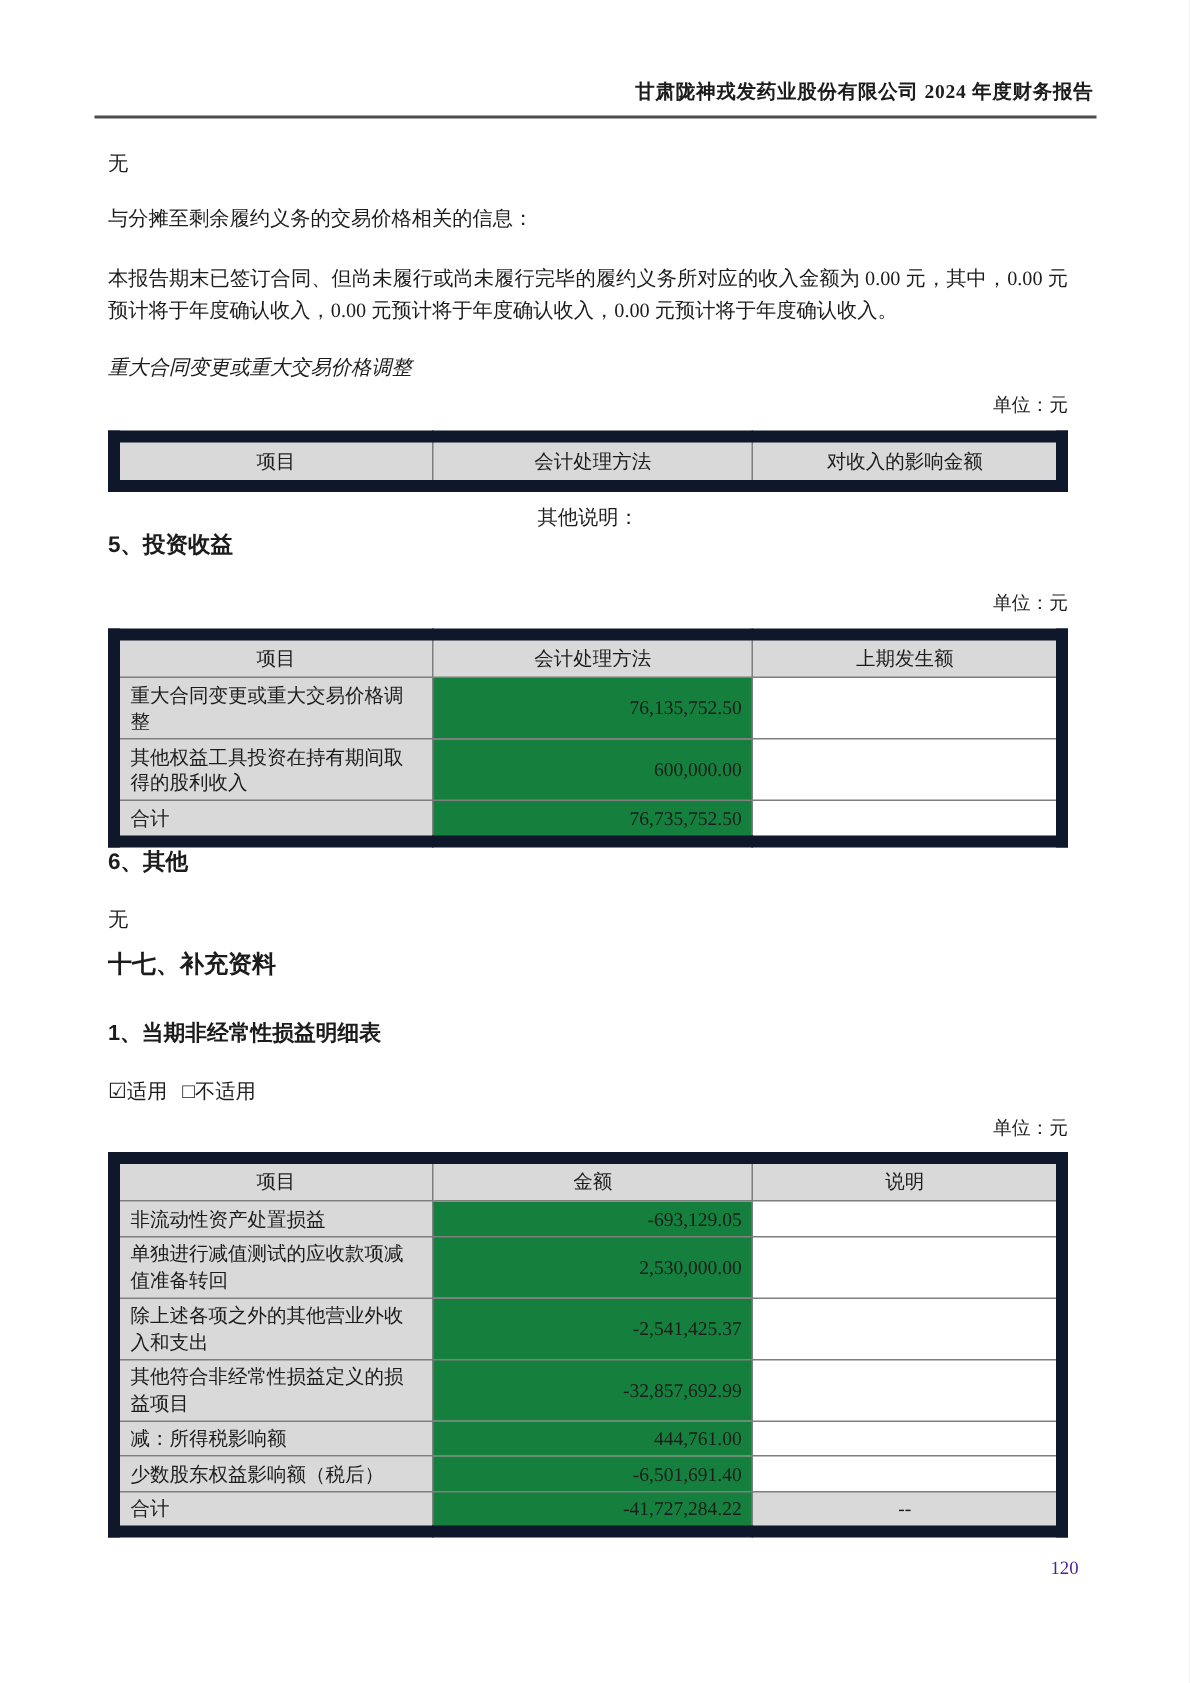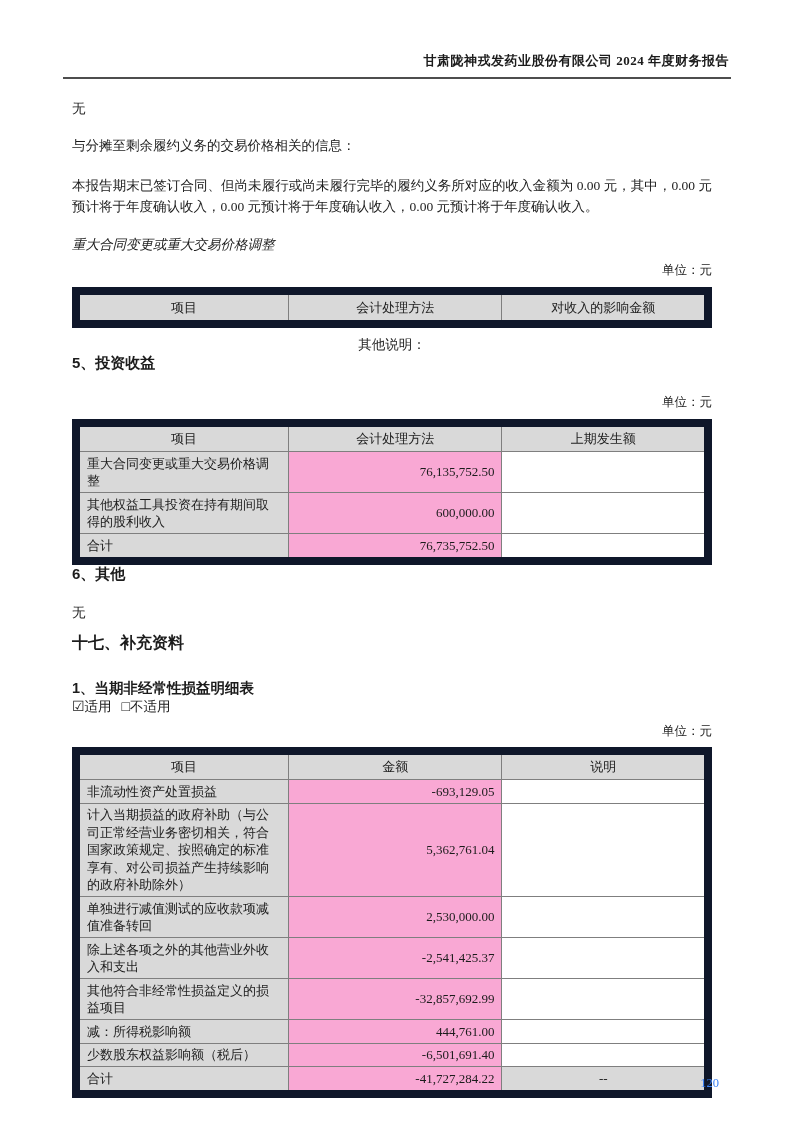--- a/index.html
+++ b/index.html
@@ -27,21 +27,21 @@
   .info-line   { margin-top:19px; font-size:13.5px; }
   .para        { margin-top:20px;  font-size:13.5px; line-height:21px; text-align:justify; }
   .plain-line  { margin-top:19px;  font-size:13.5px;font-style:italic; }
   .unit-line   { margin-top:8px;  text-align:right; font-size:12.5px; }
   .notes-line  { margin-top:8px;  font-size:13.5px;text-align:center; }
   .heading-l1  { margin-top:11px; font-size:16px;   font-weight:bold; font-family:Liberation Sans, sans-serif; }
   .heading-l2  { font-size:15px;   font-weight:bold; font-family:"Liberation Sans","DejaVu Sans",sans-serif; }
   .heading-l2.tight { }
   .heading-l3  { margin-top:25px; font-size:14.5px; font-weight:bold; font-family:"Liberation Sans","DejaVu Sans",sans-serif; }
   .none-text.mid { margin-top:20px; }
-  .applicability { font-size:13.5px; }
+  .applicability { margin-top:21px; font-size:13.5px; }
   .applicability .cb { font-size:14px; }
   .applicability .gap { display:inline-block; width:10px; }
   table.rpt {
     width:100%;
     border-collapse:collapse;
     margin-top:8px;
     font-size:13px;
     border:8px solid #0f172a;
   }
   table.rpt th, table.rpt td {
@@ -51,29 +51,29 @@
     vertical-align:middle;
     box-sizing:border-box;
   }
   table.rpt th {
     background:#d9d9d9;
     font-weight:normal;
     text-align:center;
     padding:3.5px 7px;
   }
   td.cell-item { background:#d9d9d9; text-align:left; }
-  td.cell-num  { text-align:right; background:#f9a8d4; }
+  td.cell-num  { text-align:right; background:#15803d; }
   td.cell-blank{ background:#ffffff; }
   td.cell-note-shaded { background:#d9d9d9; text-align:center; }
   td.indent { padding-left:42px; }
   .page-number {
     position:absolute;
-    top:1076px; right:74px;
+    top:1038px; right:74px;
     font-size:12.5px;
-    color:#3b82f6;
+    color:#4c1d95;
   }
 </style>
 </head>
 <body>
 
 <div class="page">
 
   <div class="report-header">甘肃陇神戎发药业股份有限公司 2024 年度财务报告</div>
 
   <div class="content">
@@ -164,25 +164,20 @@
         <th>项目</th>
         <th>金额</th>
         <th>说明</th>
       </tr>
       <tr>
         <td class="cell-item">非流动性资产处置损益</td>
         <td class="cell-num">-693,129.05</td>
         <td class="cell-blank"></td>
       </tr>
       <tr>
-        <td class="cell-item">计入当期损益的政府补助（与公司正常经营业务密切相关，符合国家政策规定、按照确定的标准享有、对公司损益产生持续影响的政府补助除外）</td>
-        <td class="cell-num">5,362,761.04</td>
-        <td class="cell-blank"></td>
-      </tr>
-      <tr>
         <td class="cell-item">单独进行减值测试的应收款项减值准备转回</td>
         <td class="cell-num">2,530,000.00</td>
         <td class="cell-blank"></td>
       </tr>
       <tr>
         <td class="cell-item">除上述各项之外的其他营业外收入和支出</td>
         <td class="cell-num">-2,541,425.37</td>
         <td class="cell-blank"></td>
       </tr>
       <tr>

